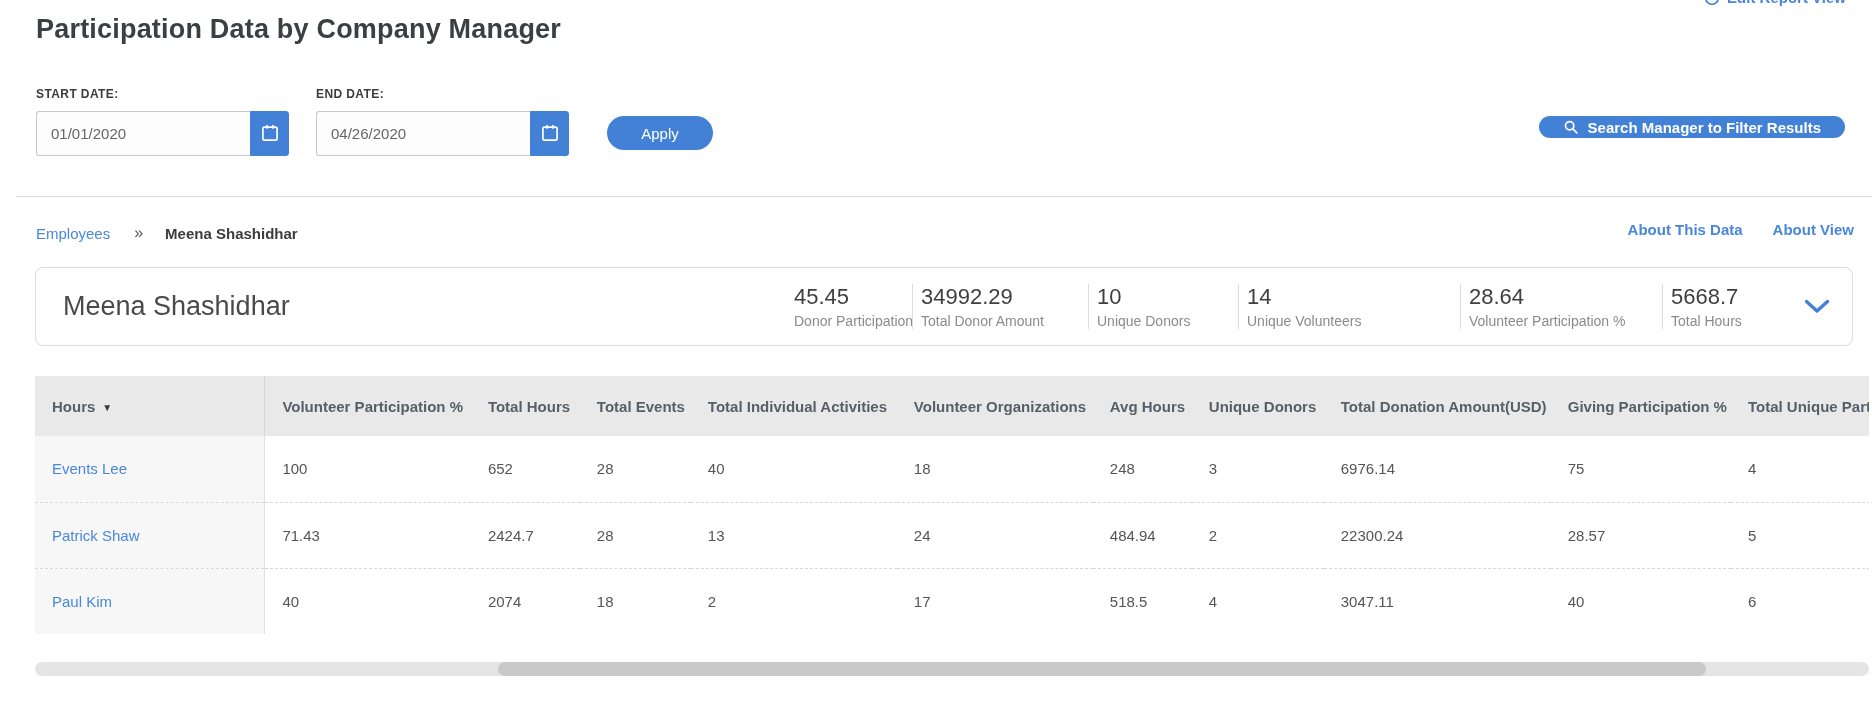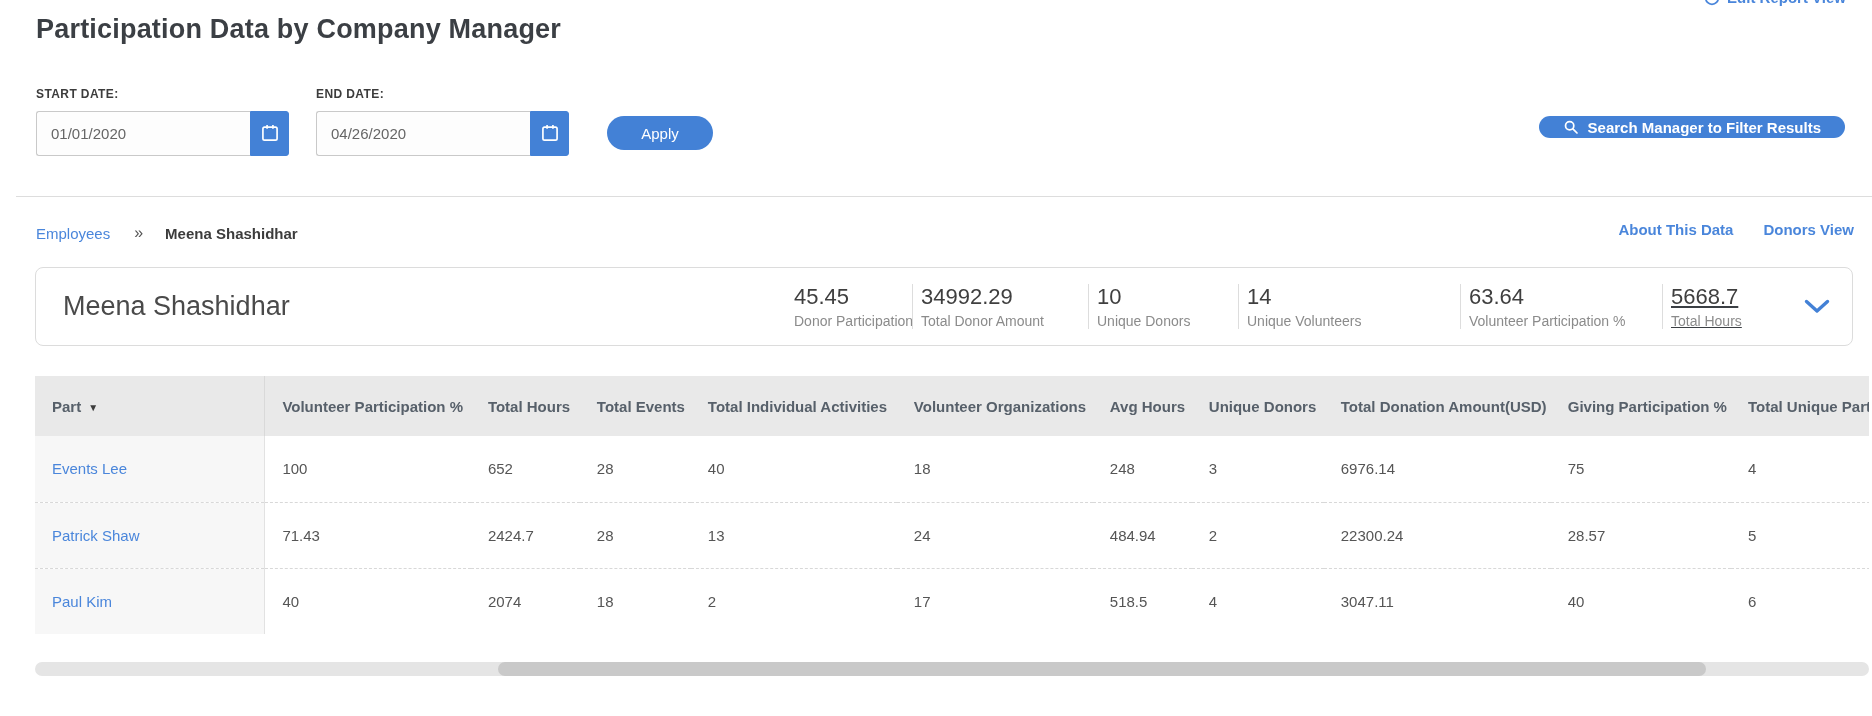--- a/index.html
+++ b/index.html
@@ -136,21 +136,21 @@
   </div>
 
   <hr class="section-divider">
 
   <div class="crumb-row">
     <a class="crumb-link">Employees</a>
     <span class="crumb-sep">»</span>
     <span class="crumb-current">Meena Shashidhar</span>
     <div class="crumb-actions">
       <a class="action-link">About This Data</a>
-      <a class="action-link">Donors View</a>
+      <a class="action-link">About View</a>
     </div>
   </div>
 
   <div class="summary-card">
     <div class="summary-name">Meena Shashidhar</div>
     <div class="stats">
         <div class="stat" style="width: 126px;">
           <div class="stat-value">45.45</div>
           <div class="stat-label">Donor Participation</div>
         </div>
@@ -160,24 +160,24 @@
         </div>
         <div class="stat" style="width: 150px;">
           <div class="stat-value">10</div>
           <div class="stat-label">Unique Donors</div>
         </div>
         <div class="stat" style="width: 222px;">
           <div class="stat-value">14</div>
           <div class="stat-label">Unique Volunteers</div>
         </div>
         <div class="stat" style="width: 202px;">
-          <div class="stat-value">63.64</div>
+          <div class="stat-value">28.64</div>
           <div class="stat-label">Volunteer Participation %</div>
         </div>
-        <div class="stat" style="width: 120px; text-decoration: underline;">
+        <div class="stat" style="width: 120px;">
           <div class="stat-value">5668.7</div>
           <div class="stat-label">Total Hours</div>
         </div>
       </div>
     <div class="card-chevron">
       <svg width="26" height="15" viewBox="0 0 26 15" fill="none" stroke="#4381d6" stroke-width="3.4" stroke-linecap="round" stroke-linejoin="round">
         <polyline points="2.5,2.5 13,12 23.5,2.5"></polyline>
       </svg>
     </div>
   </div>
@@ -192,21 +192,21 @@
           <col style="width: 206px;">
           <col style="width: 196px;">
           <col style="width: 99px;">
           <col style="width: 132px;">
           <col style="width: 227px;">
           <col style="width: 180px;">
           <col style="width: 250px;">
         </colgroup>
       <thead>
           <tr>
-            <th class="name-col"><span>Part</span><span class="sort-arrow">▼</span></th>
+            <th class="name-col"><span>Hours</span><span class="sort-arrow">▼</span></th>
             <th>Volunteer Participation %</th>
             <th>Total Hours</th>
             <th>Total Events</th>
             <th>Total Individual Activities</th>
             <th>Volunteer Organizations</th>
             <th>Avg Hours</th>
             <th>Unique Donors</th>
             <th>Total Donation Amount(USD)</th>
             <th>Giving Participation %</th>
             <th>Total Unique Part</th>

